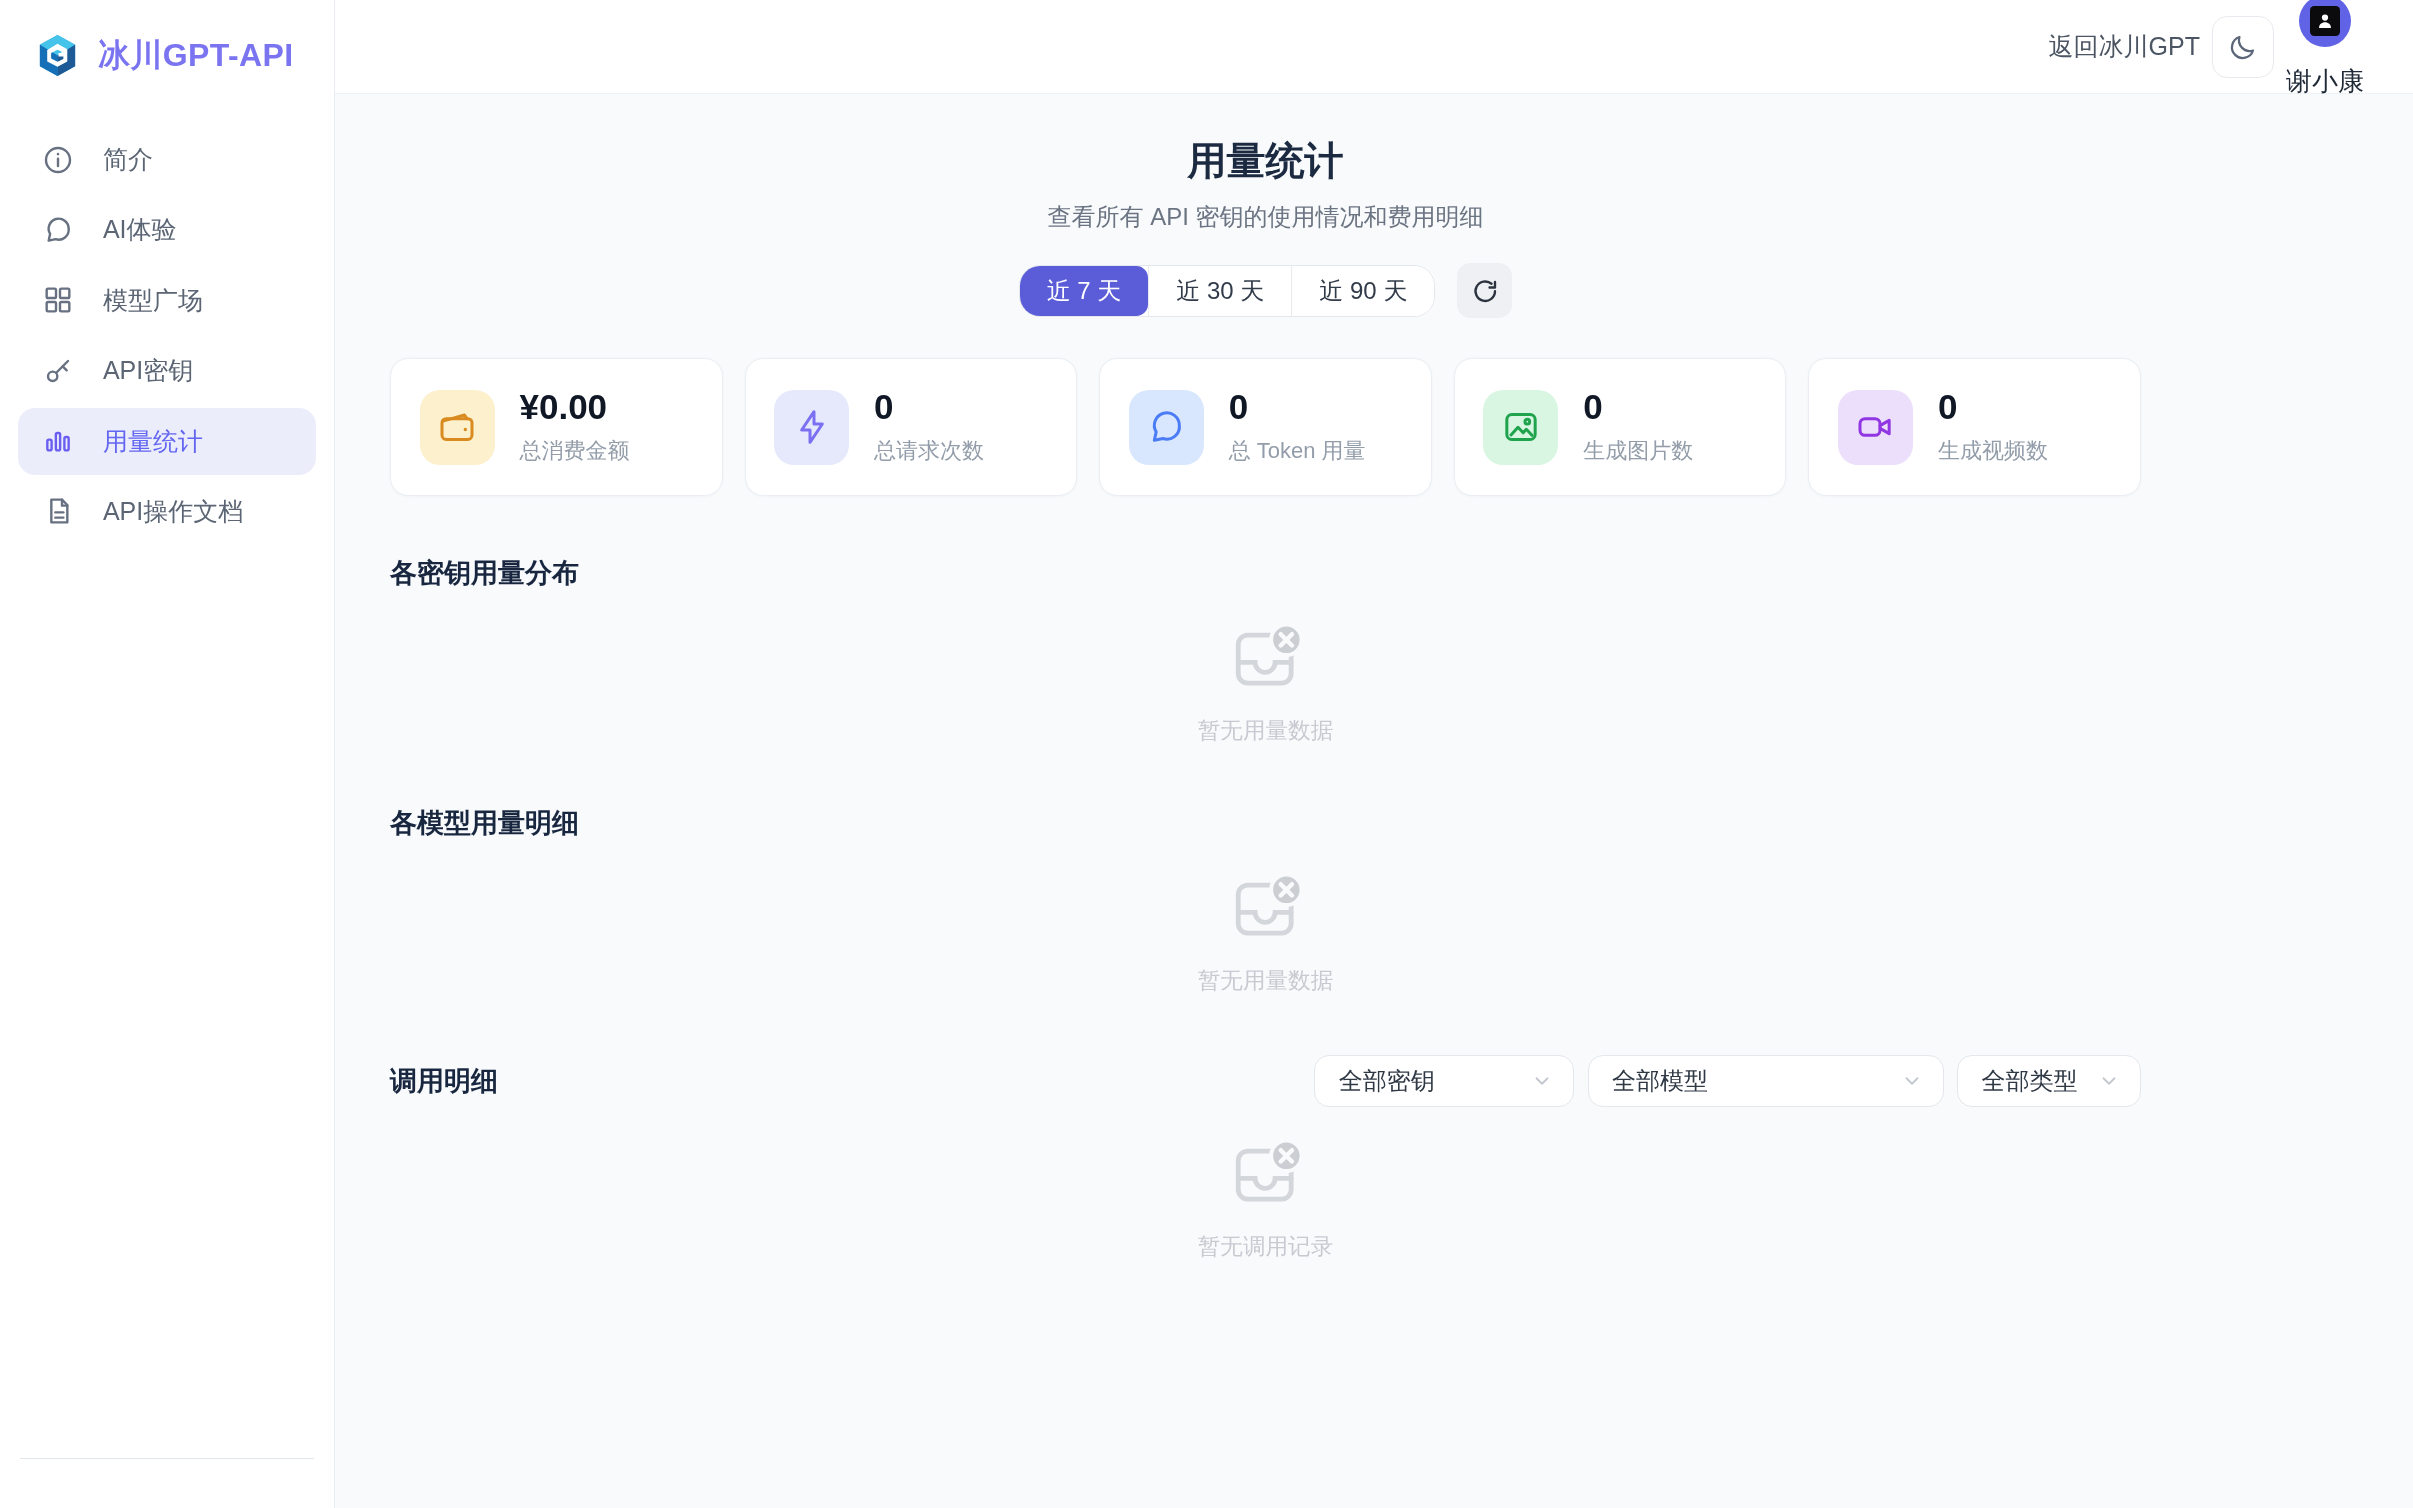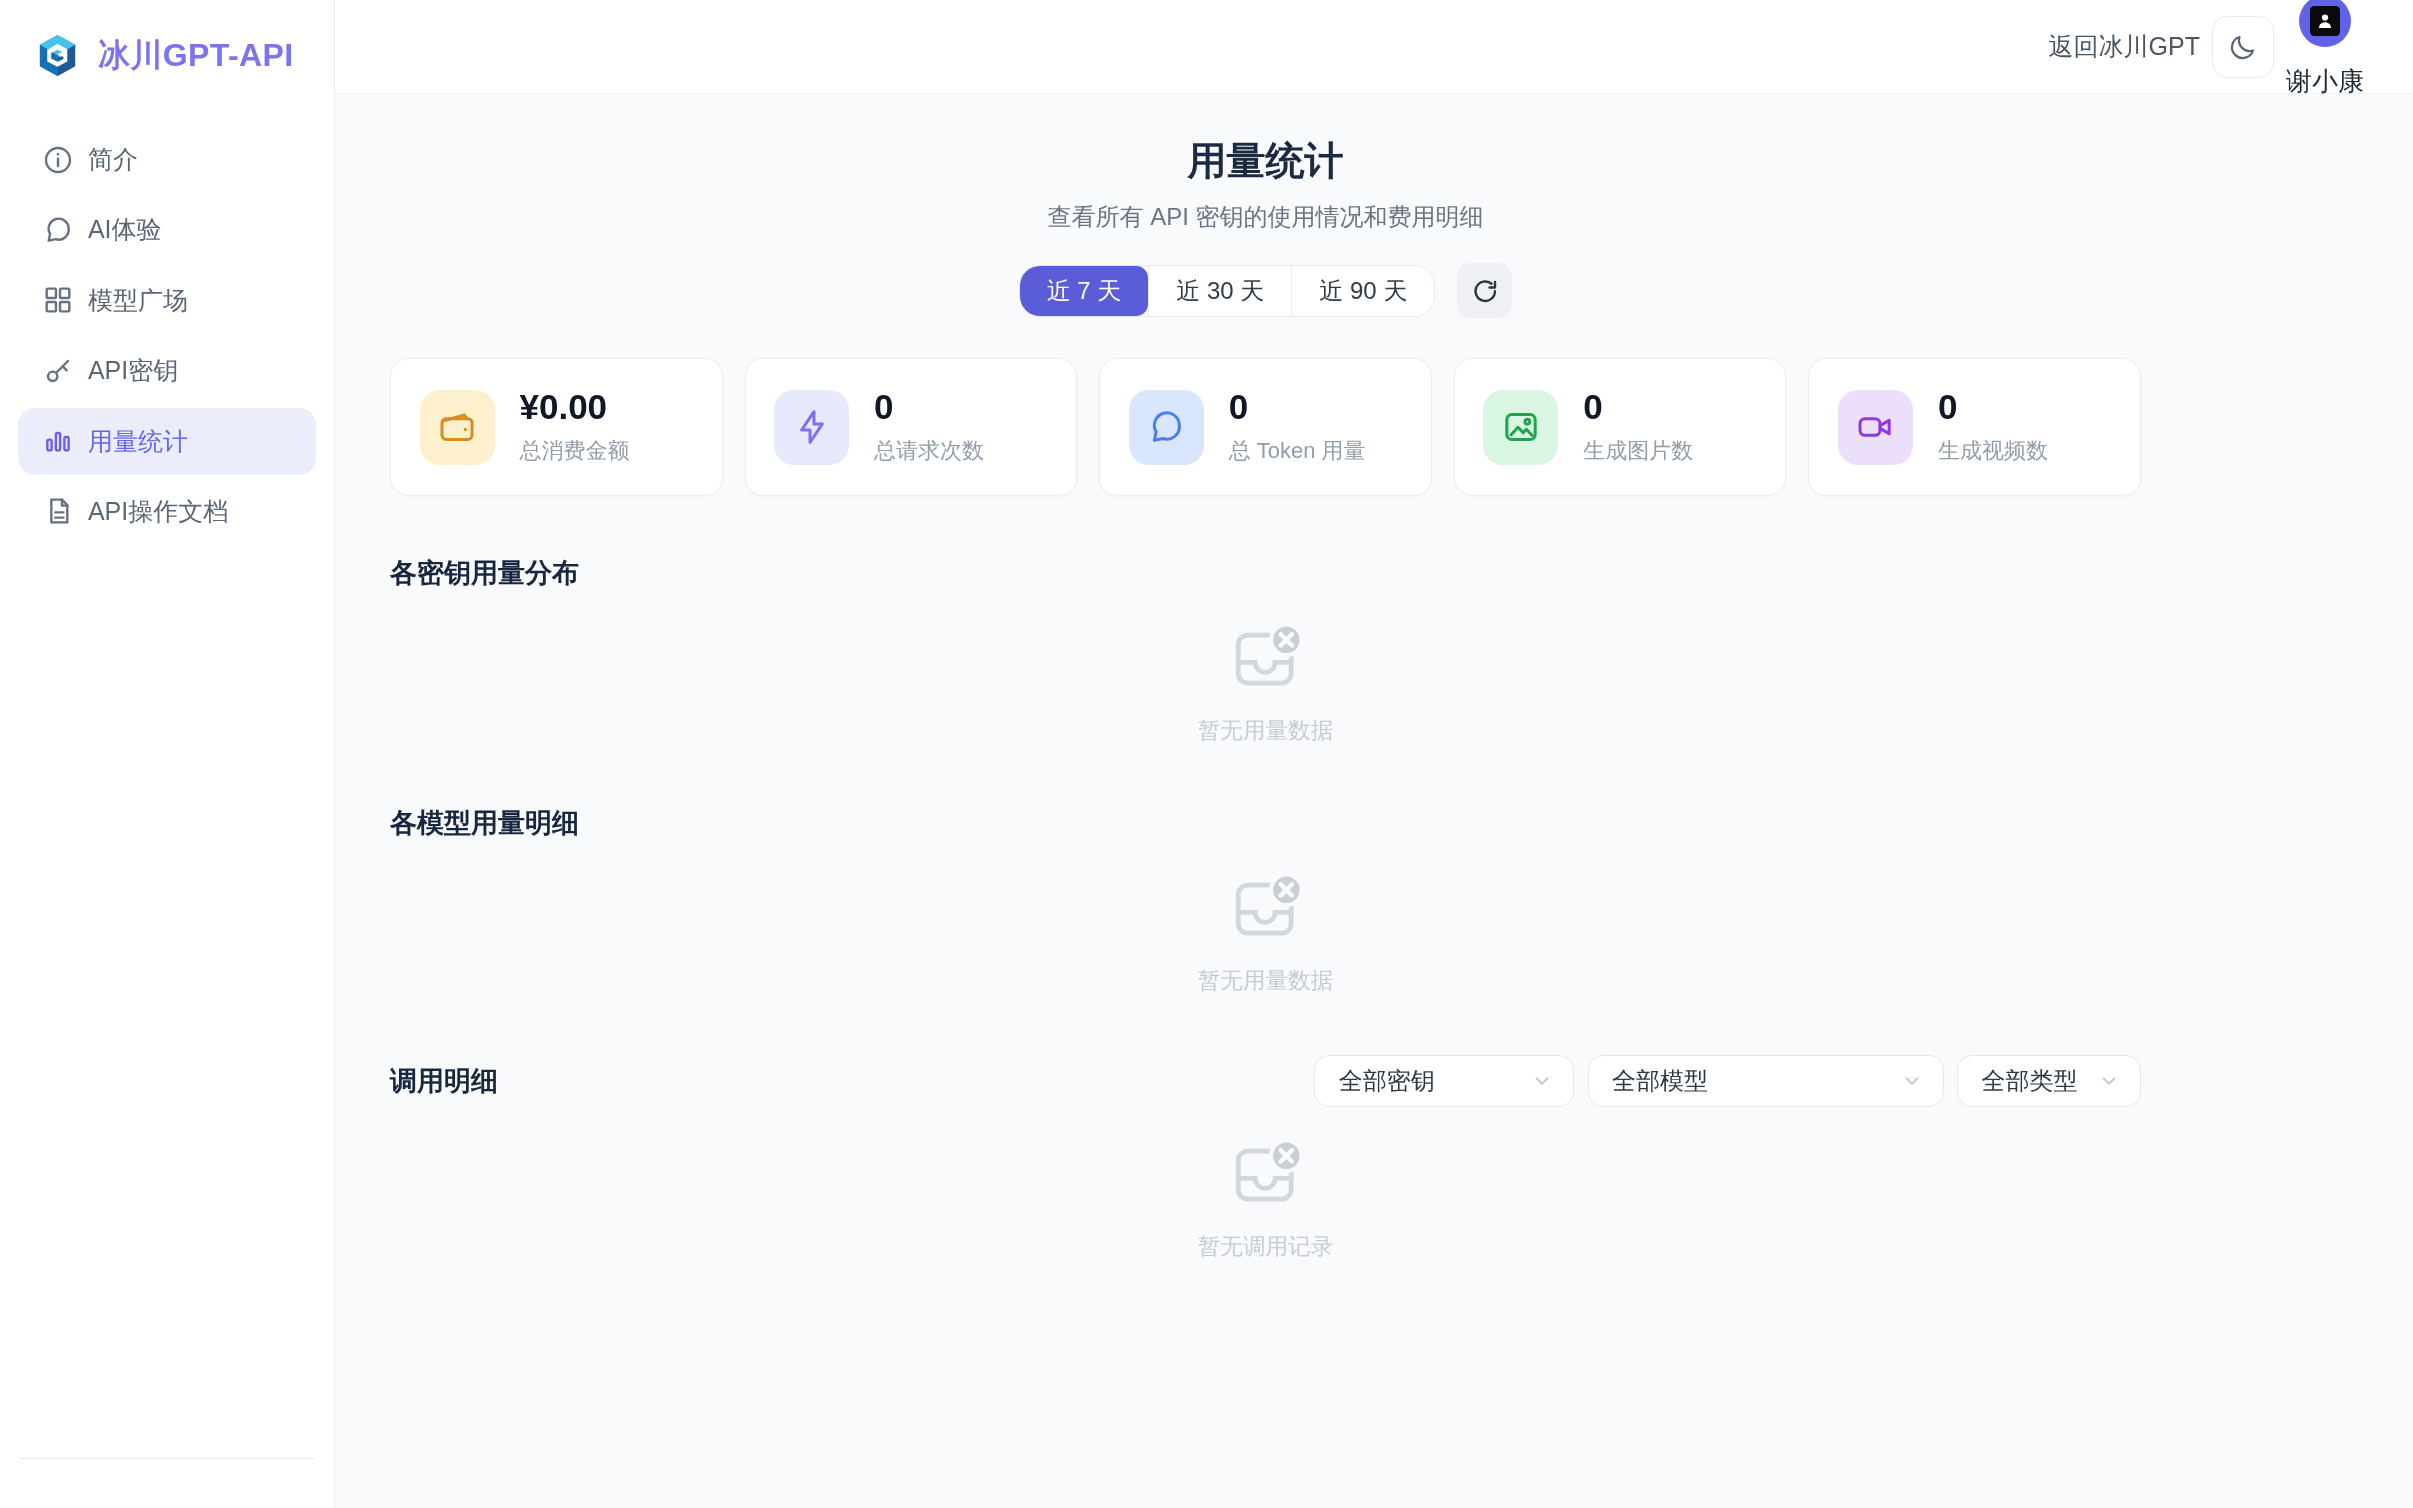--- a/index.html
+++ b/index.html
@@ -11,21 +11,21 @@
   
   .sidebar {
     position:fixed; left:0; top:0; bottom:0; width:335px;
     background:#ffffff; border-right:1.7px solid #e9edf2; z-index:10;
   }
   .logo-row { display:flex; align-items:center; gap:17px; padding:32px 28.5px 25px 34px; }
   .logo-row svg { width:47px; height:47px; flex:0 0 auto; }
   .logo-title { font-size:32px; font-weight:bold; color:#7b74f1; letter-spacing:0.4px; white-space:nowrap; }
   .nav { padding:22px 18.4px 0 18.4px; }
   .nav-item {
-    display:flex; align-items:center; gap:14px; height:67px; padding:0 23.5px;
+    display:flex; align-items:center; gap:29px; height:67px; padding:0 23.5px;
     border-radius:17px; color:#5b6574; font-size:25px; margin-bottom:3.4px; cursor:pointer;
   }
   .nav-item svg { width:32px; height:32px; stroke:#677182; fill:none; stroke-width:1.8; stroke-linecap:round; stroke-linejoin:round; flex:0 0 auto; }
   .nav-item.active { background:#ebedfb; color:#6366f1; }
   .nav-item.active svg { stroke:#6a5ef0; }
   .sidebar-divider { position:absolute; left:20px; right:20px; bottom:49px; border-top:1.7px solid #e3e8f0; }
   
   .main { margin-left:335px; height:100%; display:flex; flex-direction:column; }
   .topbar {
     height:94px; background:#ffffff; border-bottom:1.7px solid #eef1f5;

